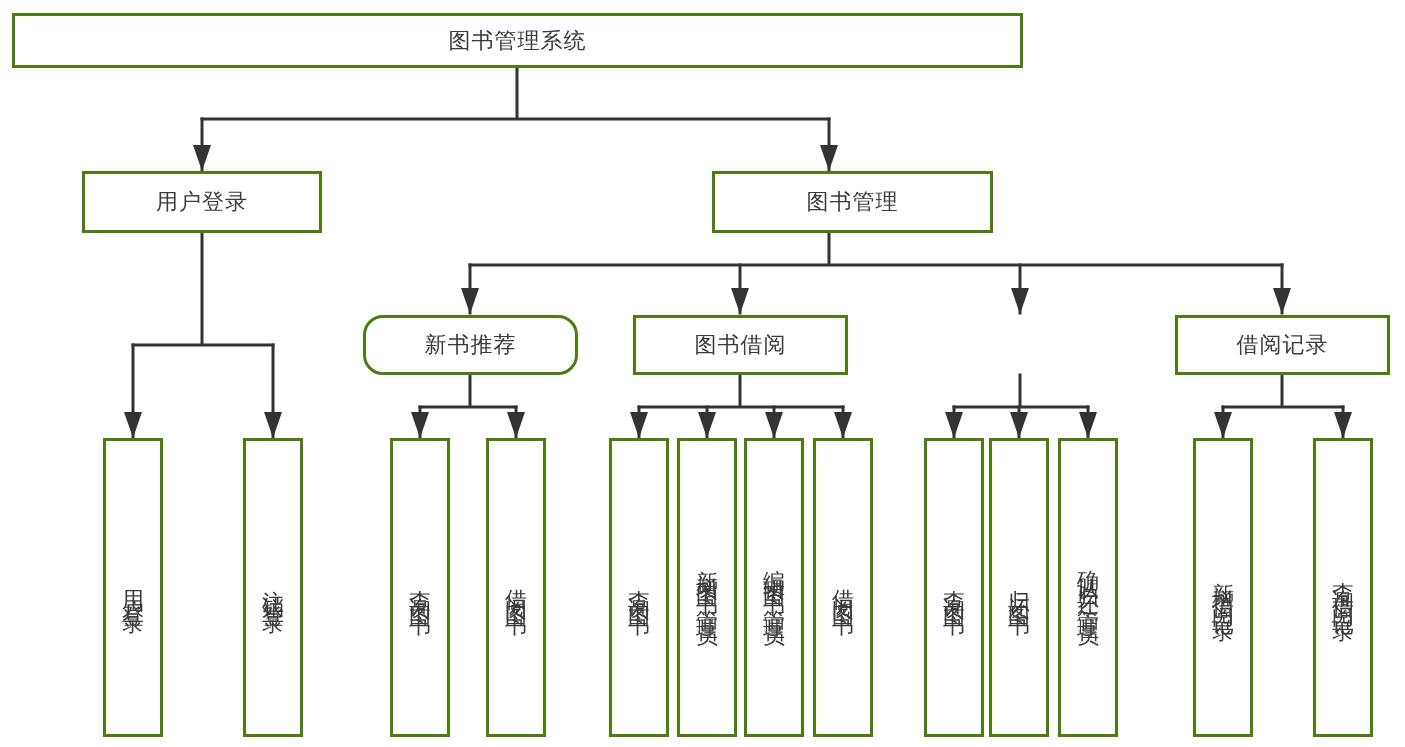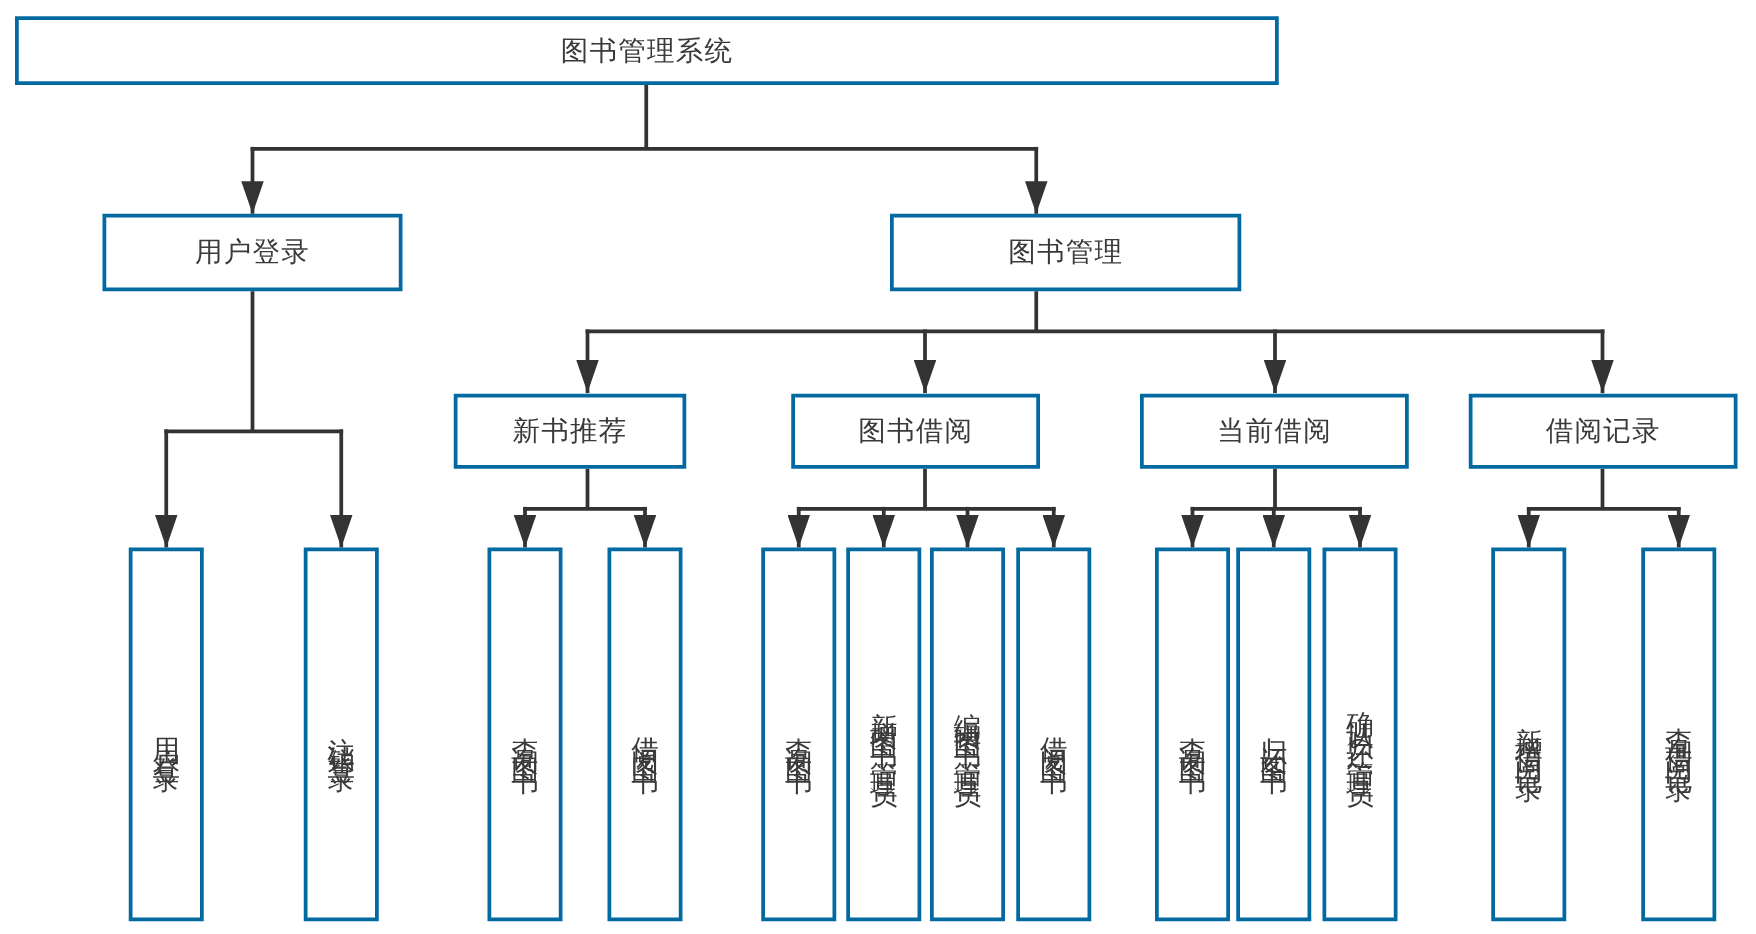--- a/index.html
+++ b/index.html
@@ -19,21 +19,21 @@
     position: absolute;
     left: 0;
     top: 0;
     width: 1405px;
     height: 747px;
   }
   .box {
     position: absolute;
     box-sizing: border-box;
     background: #ffffff;
-    border: 3px solid #0369a1;
+    border: 3px solid #4d7c0f;
     display: flex;
     align-items: center;
     justify-content: center;
     color: #3a3a3a;
   }
   .box .lbl {
     font-size: 22px;
     letter-spacing: 1px;
     white-space: nowrap;
   }
@@ -44,22 +44,22 @@
     line-height: 1;
     letter-spacing: 8px;
     white-space: normal;
   }
   
   #b-root   { left: 12px;   top: 13px;  width: 1011px; height: 55px; }
   
   #b-l2-0   { left: 82px;   top: 171px; width: 240px;  height: 62px; }
   #b-l2-1   { left: 712px;  top: 171px; width: 281px;  height: 62px; }
   
-  #b-l3-0   { left: 363px;  top: 315px; width: 186px;  height: 60px; }
-  #b-l3-1   { left: 633px;  top: 315px; width: 199px;  height: 60px; }
+  #b-l3-0   { left: 363px;  top: 315px; width: 215px;  height: 60px; border-radius: 20px; }
+  #b-l3-1   { left: 633px;  top: 315px; width: 215px;  height: 60px; }
   #b-l3-2   { left: 912px;  top: 315px; width: 215px;  height: 60px; }
   #b-l3-3   { left: 1175px; top: 315px; width: 215px;  height: 60px; }
   
   .leaf     { width: 60px; height: 299px; top: 438px; }
   #lf-ul-0  { left: 103px; }
   #lf-ul-1  { left: 243px; }
   #lf-nb-0  { left: 390px; }
   #lf-nb-1  { left: 486px; }
   #lf-bb-0  { left: 609px; }
   #lf-bb-1  { left: 677px; }
@@ -135,23 +135,20 @@
   <div class="box h" id="b-l2-1">
     <span class="lbl">图书管理</span>
   </div>
 
   <div class="box h" id="b-l3-0">
     <span class="lbl">新书推荐</span>
   </div>
   <div class="box h" id="b-l3-1">
     <span class="lbl">图书借阅</span>
   </div>
-  <div class="box h" id="b-l3-2">
-    <span class="lbl">当前借阅</span>
-  </div>
   <div class="box h" id="b-l3-3">
     <span class="lbl">借阅记录</span>
   </div>
 
   <div class="box v leaf" id="lf-ul-0">
     <span class="lbl">用户登录</span>
   </div>
   <div class="box v leaf" id="lf-ul-1">
     <span class="lbl">注销登录</span>
   </div>

